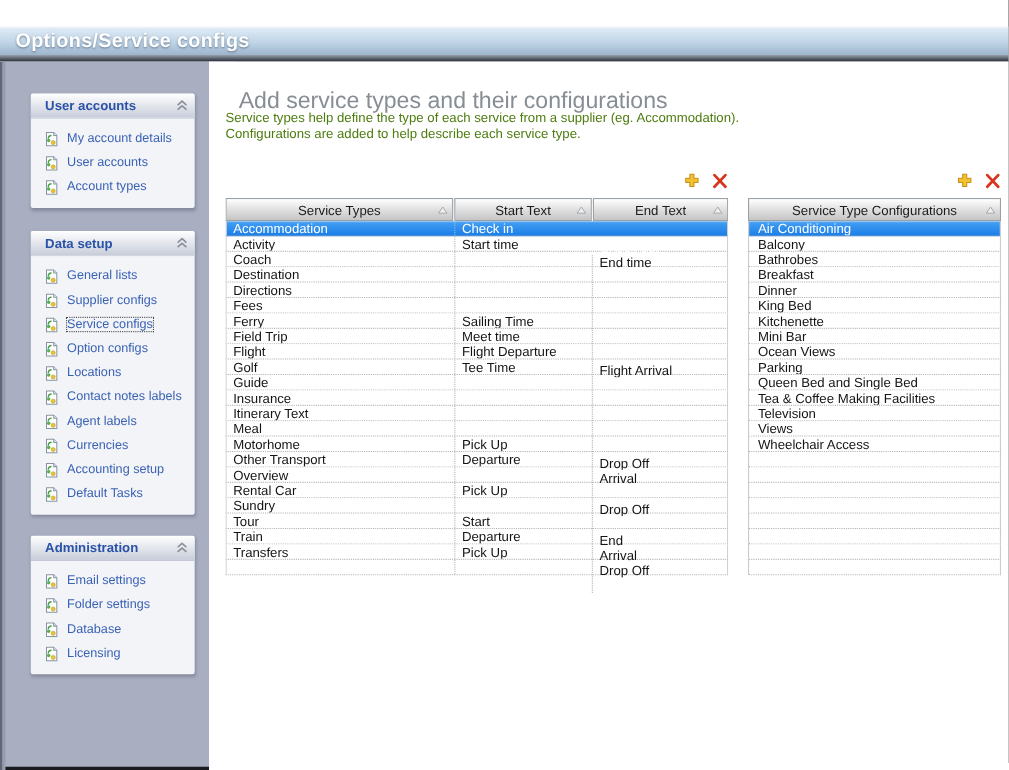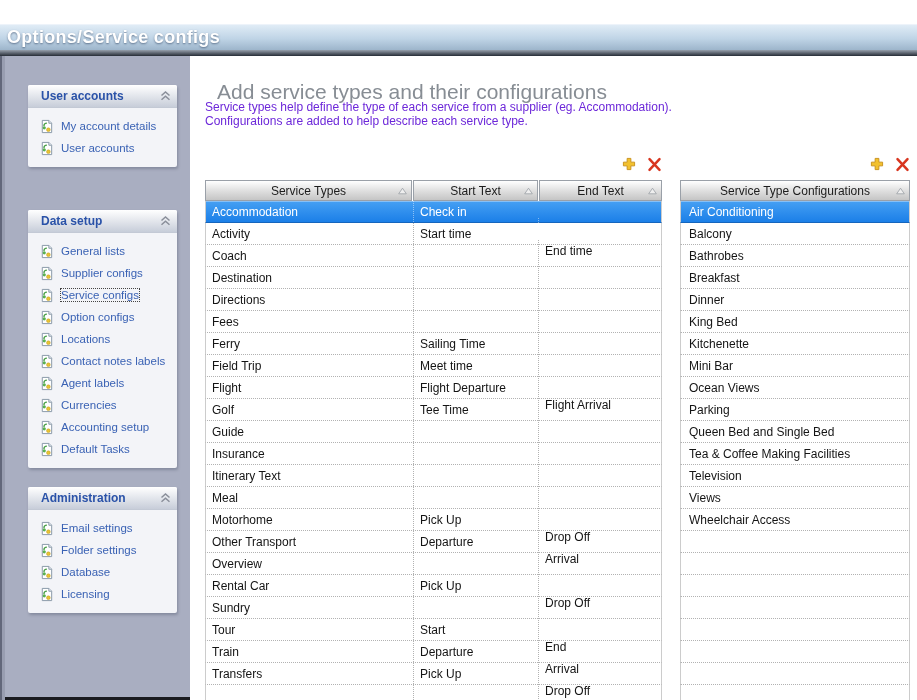--- a/index.html
+++ b/index.html
@@ -12,21 +12,21 @@
           display:flex;align-items:flex-end;padding-left:4px;gap:2px;box-sizing:border-box;}
   .tab{height:22px;box-sizing:border-box;display:flex;align-items:center;gap:5px;
        padding:0 9px 0 6px;font-size:12px;border-radius:2px 2px 0 0;cursor:default;}
   .tab-start{background:linear-gradient(#d6e0ec,#a9bbce);color:#141e2c;border:1px solid #5a6474;border-bottom:0;}
   .tab-setup{background:linear-gradient(#4a4a4a,#0b0b0b);color:#fff;border:1px solid #e3e3e3;border-bottom:0;}
 
   
   .pageheader{position:absolute;top:24px;left:0;right:0;height:26px;box-sizing:border-box;
               background:linear-gradient(180deg,#e0ecf6 0%,#bfd4e6 55%,#9db5cb 100%);
               border-top:1px solid #edf3fa;color:#fff;font-size:18px;font-weight:bold;
-              line-height:25px;padding-left:7px;letter-spacing:.3px;
+              line-height:25px;padding-left:14px;letter-spacing:.3px;
               text-shadow:0 1px 2px rgba(30,50,80,.55);}
   .headerstrip{position:absolute;top:50px;left:0;right:0;height:6px;
                background:linear-gradient(180deg,#97a0ac,#262c36);}
 
   
   .gutter{position:absolute;top:56px;left:0;bottom:0;width:190px;background:#a9aec1;
           box-shadow:inset 2px 0 0 #62677a, inset 5px 0 0 #989db0, inset 0 -3px 0 #1a1b20;padding-left:24px;}
   .panel{position:absolute;left:28px;width:149px;background:#f3f4f8;border-radius:2px;
          box-shadow:1px 2px 3px rgba(40,45,70,.28);}
   .p1{top:29px;}  .p2{top:154px;}  .p3{top:431px;}
@@ -36,40 +36,40 @@
   .panel-header .sp{flex:1;}
   .panel-items{padding:7px 0 8px;}
   .item{height:22px;display:flex;align-items:center;padding-left:11px;gap:7px;
         font-size:11.5px;color:#3a62b4;cursor:default;}
   .item .lbl{white-space:nowrap;}
   .item.focused .lbl{outline:1px dotted #444;}
 
   
   .content{position:absolute;top:56px;left:190px;right:0;bottom:0;background:#fff;}
   .h1{position:absolute;left:15px;top:12px;margin:12px;font-size:21px;font-weight:400;color:#878d94;}
-  .desc{position:absolute;left:15px;top:44px;font-size:12px;color:#6d28d9;line-height:14px;}
+  .desc{position:absolute;left:15px;top:44px;font-size:12px;color:#4d7c0f;line-height:14px;}
 
   .toolbar{position:absolute;display:flex;justify-content:flex-end;align-items:center;gap:9px;height:18px;top:99px;}
   .tb-left{left:15px;width:457px;}  .tb-right{left:490px;width:230px;}
   .iconbtn{width:16px;height:16px;display:flex;align-items:center;justify-content:center;cursor:default;}
 
   .grid{position:absolute;top:124px;height:520px;overflow:hidden;}
   .lgrid{left:15px;width:457px;}  .rgrid{left:490px;width:230px;}
   .ghead{display:flex;height:21px;}
   .hcell{box-sizing:border-box;height:21px;background:linear-gradient(#ffffff,#e3e3e3 45%,#c5c5c5);
          border:1px solid #9aa0a8;display:flex;align-items:center;justify-content:center;
          position:relative;font-size:12px;color:#1c1c1c;cursor:default;}
   .lgrid .ghead .hcell:nth-child(1){width:207px;margin-right:1px;}
   .lgrid .ghead .hcell:nth-child(2){width:125px;margin-right:1px;}
   .lgrid .ghead .hcell:nth-child(3){width:123px;}
   .rgrid .ghead .hcell{width:230px;}
   .sorticon{position:absolute;right:4px;top:6px;}
 
   .gbody{box-sizing:border-box;}
-  .row{display:flex;height:22px;box-sizing:border-box;border-bottom:1px dotted #b2b2b2;
+  .row{display:flex;height:14px;box-sizing:border-box;border-bottom:1px dotted #b2b2b2;
        font-size:12px;color:#141414;background:#fff;border-left:1px solid #cccccc;border-right:1px solid #cccccc;}
   .row .c{box-sizing:border-box;height:100%;display:flex;align-items:center;padding-left:6px;
           overflow:hidden;white-space:nowrap;}
   .lgrid .c1{width:207px;}
   .lgrid .c2{width:125px;border-left:1px dotted #b2b2b2;}
   .lgrid .c3{flex:1;border-left:1px dotted #b2b2b2;margin-top:17px;}
   .rgrid .rc{flex:1;padding-left:8px;}
   .row.selected{background:linear-gradient(#46a0f3,#1b7fe8);color:#fff;
                 border-bottom:1px solid #1565bd;box-shadow:inset 0 1px 0 rgba(255,255,255,.35);}
   .row.selected .c2,.row.selected .c3{border-left-color:rgba(255,255,255,.45);}
@@ -110,20 +110,30 @@
           <div class="item">
           <svg width="15" height="15" viewBox="0 0 16 16">
             <path d="M3.5 1.5h7l3 3v10h-10z" fill="#fff" stroke="#8494a4"></path>
             <path d="M10.5 1.5v3h3" fill="#e8eef4" stroke="#8494a4"></path>
             <path d="M5.2 7.6c0-1.8 1.4-3.2 3.2-3.2" stroke="#4aa048" stroke-width="1.4" fill="none"></path>
             <circle cx="5.6" cy="9.4" r="1.7" fill="#58b050"></circle>
             <circle cx="10" cy="11.4" r="2" fill="#e8c432" stroke="#b89420" stroke-width="0.5"></circle>
           </svg>
           <span class="lbl">User accounts</span>
         </div>
+          <div class="item">
+          <svg width="15" height="15" viewBox="0 0 16 16">
+            <path d="M3.5 1.5h7l3 3v10h-10z" fill="#fff" stroke="#8494a4"></path>
+            <path d="M10.5 1.5v3h3" fill="#e8eef4" stroke="#8494a4"></path>
+            <path d="M5.2 7.6c0-1.8 1.4-3.2 3.2-3.2" stroke="#4aa048" stroke-width="1.4" fill="none"></path>
+            <circle cx="5.6" cy="9.4" r="1.7" fill="#58b050"></circle>
+            <circle cx="10" cy="11.4" r="2" fill="#e8c432" stroke="#b89420" stroke-width="0.5"></circle>
+          </svg>
+          <span class="lbl">Account types</span>
+        </div>
         </div>
     </div>
 
     <div class="panel p2">
       <div class="panel-header">
         <span>Data setup</span>
         <span class="sp"></span>
         <svg width="11" height="10" viewBox="0 0 11 10">
           <path d="M1.5 4.5 5.5 1l4 3.5M1.5 8.7 5.5 5.2l4 3.5" stroke="#8a8f9a" stroke-width="1.5" fill="none"></path>
         </svg>

